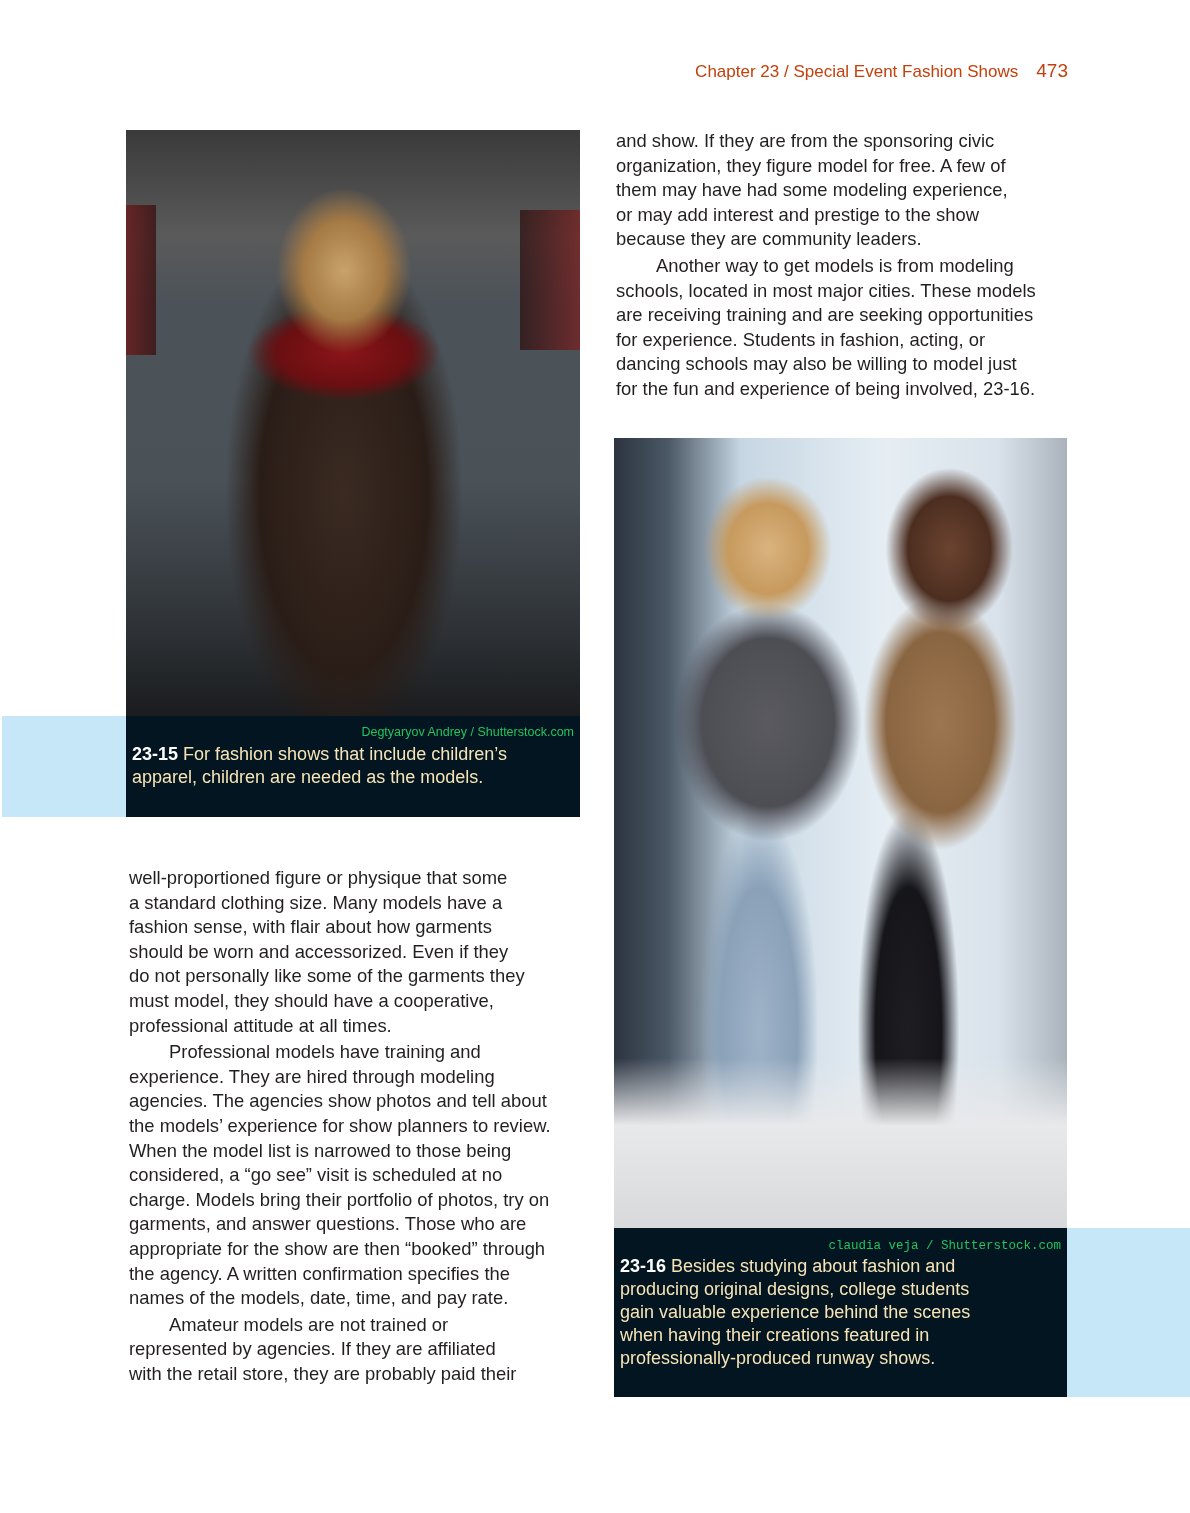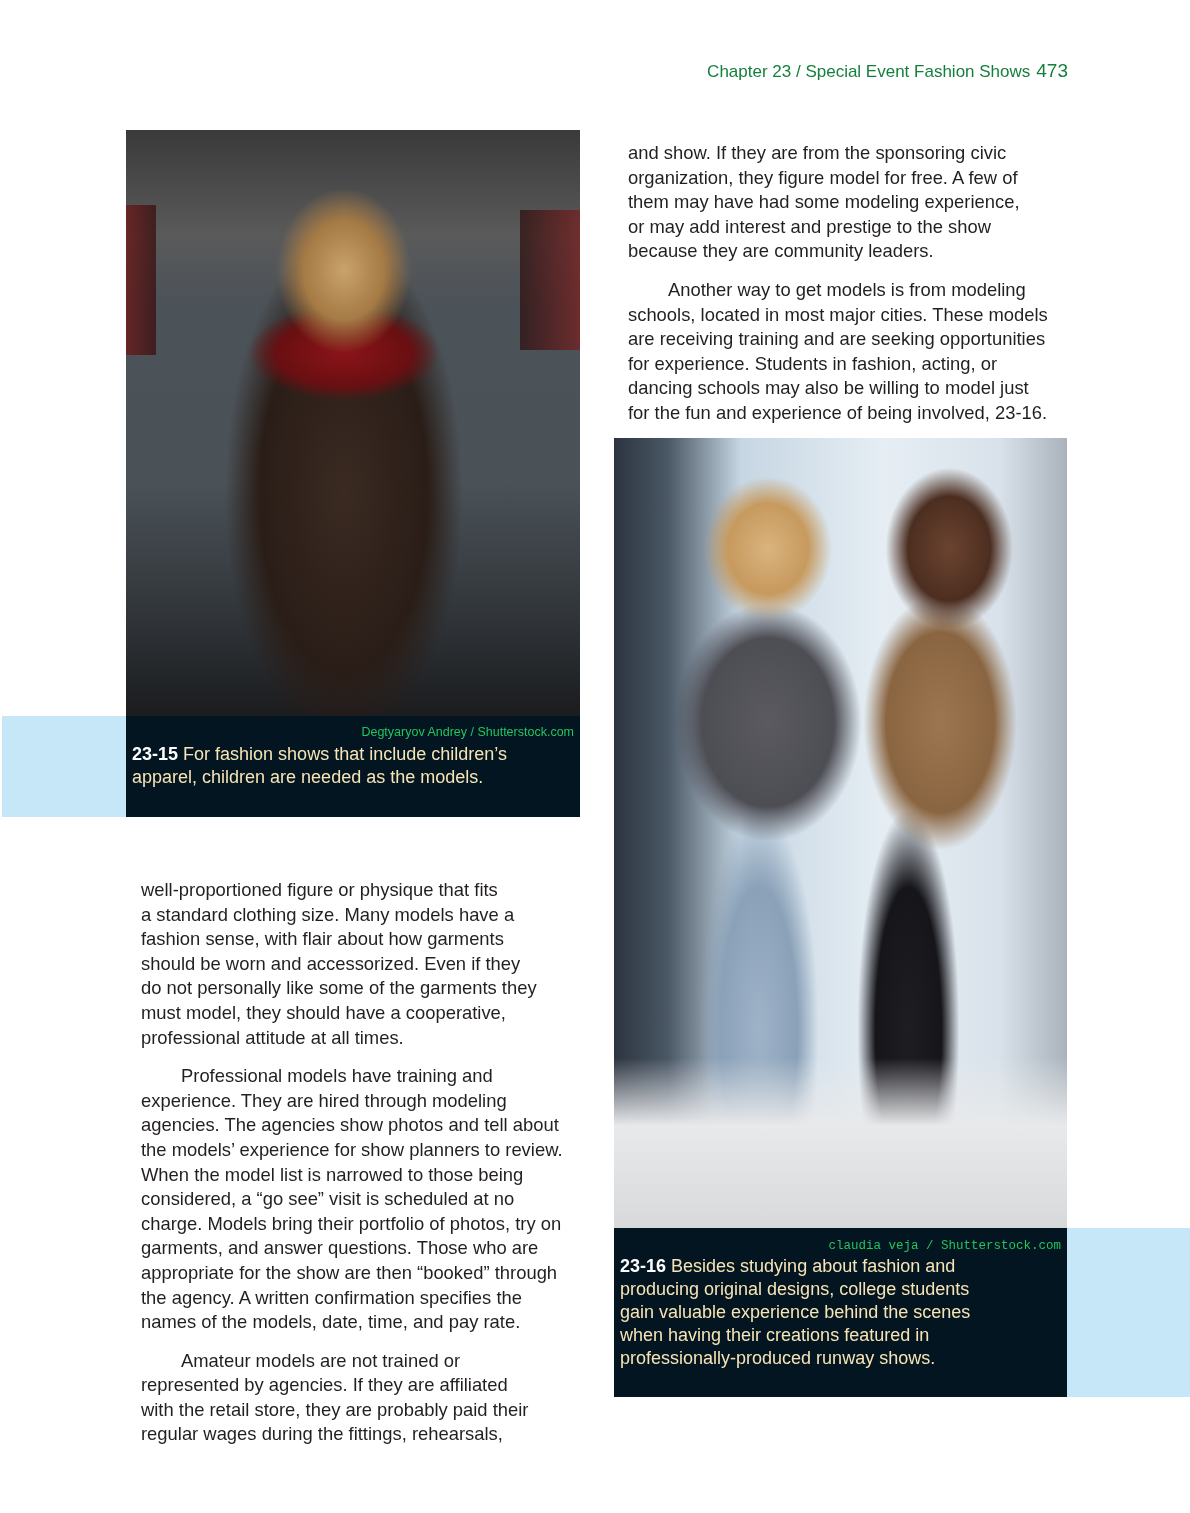--- a/index.html
+++ b/index.html
@@ -1,21 +1,21 @@
 <!DOCTYPE html>
 <html><head>
 <meta charset="utf-8">
 <style>
   html, body { margin:0; padding:0; }
   body { width:1190px; height:1513px; background:#ffffff; position:relative; overflow:hidden;
          font-family:"Liberation Sans", sans-serif; color:#231f20; }
-  .header { position:absolute; top:60px; right:122px; font-size:17px; color:#15803d; display:flex; align-items:baseline; gap:6px; }
+  .header { position:absolute; top:60px; right:122px; font-size:17px; color:#c2410c; display:flex; align-items:baseline; gap:18px; }
   .header .pg { font-weight:normal; font-size:19px; }
   .body-text { position:absolute; font-size:18.4px; line-height:24.6px; color:#231f20; }
-  .body-text p { margin:14px; }
+  .body-text p { margin:2px; }
   .body-text p.indent { text-indent:40px; }
   .photo { position:absolute; overflow:hidden; }
   .photo1 { left:126px; top:130px; width:454px; height:586px;
     background:
       radial-gradient(ellipse 90px 110px at 48% 24%, #c9a26a 0%, #a57a45 45%, rgba(0,0,0,0) 75%),
       radial-gradient(ellipse 120px 60px at 48% 38%, #8a1418 0%, #6a0f12 55%, rgba(0,0,0,0) 80%),
       linear-gradient(180deg, rgba(0,0,0,0) 40%, rgba(0,0,0,0) 100%),
       radial-gradient(ellipse 140px 300px at 48% 62%, #3a2a22 0%, #2a1d17 60%, rgba(0,0,0,0) 85%),
       linear-gradient(180deg, #3a3a3a 0%, #5a5a5a 18%, #4b5258 30%, #4a5258 60%, #2e3236 85%, #1a1c1e 100%); }
   .photo1 .rail-l { position:absolute; left:0; top:75px; width:30px; height:150px; background:linear-gradient(90deg,#6b1a1a,#3a1212); opacity:.8; }
@@ -53,21 +53,21 @@
   <div class="credit" style="top:9px;">Degtyaryov Andrey / Shutterstock.com</div>
   <div class="ctext" style="top:27px;">
     <span class="num">23-15</span>
     <span>For fashion shows that include children’s</span><br>
     <span>apparel, children are needed as the models.</span>
   </div>
 </div>
 
 <div class="body-text" style="left:127px;top:864px;width:460px;">
   <p>
-    <span>well-proportioned figure or physique that fits</span><br>
+    <span>well-proportioned figure or physique that some</span><br>
     <span>a standard clothing size. Many models have a</span><br>
     <span>fashion sense, with flair about how garments</span><br>
     <span>should be worn and accessorized. Even if they</span><br>
     <span>do not personally like some of the garments they</span><br>
     <span>must model, they should have a cooperative,</span><br>
     <span>professional attitude at all times.</span>
   </p>
   <p class="indent">
     <span>Professional models have training and</span><br>
     <span>experience. They are hired through modeling</span><br>
@@ -78,21 +78,20 @@
     <span>charge. Models bring their portfolio of photos, try on</span><br>
     <span>garments, and answer questions. Those who are</span><br>
     <span>appropriate for the show are then “booked” through</span><br>
     <span>the agency. A written confirmation specifies the</span><br>
     <span>names of the models, date, time, and pay rate.</span>
   </p>
   <p class="indent">
     <span>Amateur models are not trained or</span><br>
     <span>represented by agencies. If they are affiliated</span><br>
     <span>with the retail store, they are probably paid their</span><br>
-    <span>regular wages during the fittings, rehearsals,</span>
   </p>
 </div>
 
 <div class="body-text" style="left:614px;top:127px;width:470px;">
   <p>
     <span>and show. If they are from the sponsoring civic</span><br>
     <span>organization, they figure model for free. A few of</span><br>
     <span>them may have had some modeling experience,</span><br>
     <span>or may add interest and prestige to the show</span><br>
     <span>because they are community leaders.</span>

